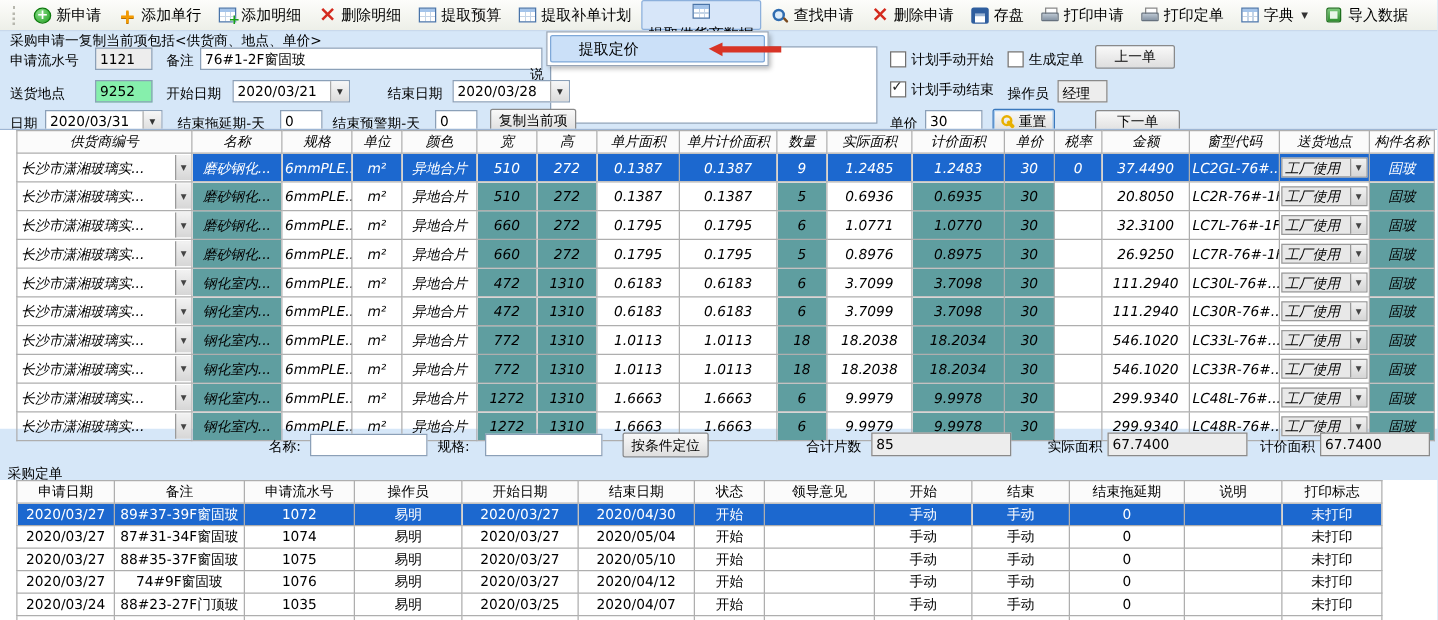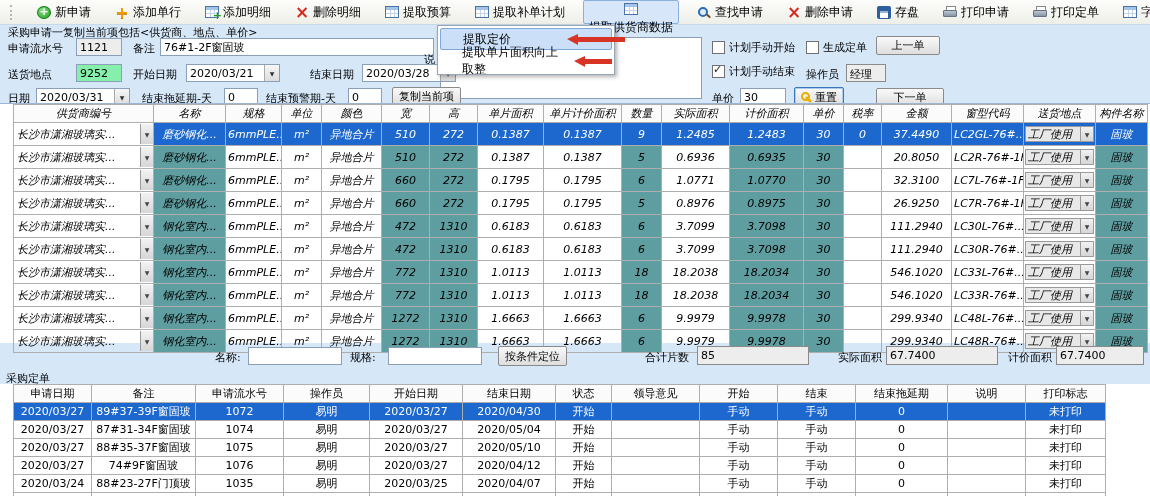--- a/index.html
+++ b/index.html
@@ -9,21 +9,21 @@
     font-family:"DejaVu Sans","Liberation Sans",sans-serif;
     font-size:11px;color:#000;
   }
   .app{position:absolute;inset:0;}
 
   
   .toolbar{
     position:absolute;top:0;left:0;right:0;height:24px;
     background:linear-gradient(#fdfdfb,#edefe8);
     border-bottom:1px solid #c9d9ec;
-    display:flex;align-items:center;padding-left:10px;gap:12px;text-align:center;
+    display:flex;align-items:center;padding-left:10px;gap:2px;text-align:center;
   }
   .toolbar::before{content:"";width:0;height:15px;border-left:2px dotted #b7b7ae;margin-right:7px;}
   .tbtn{display:flex;align-items:center;gap:4px;padding:2px 5px;height:18px;
         border:1px solid transparent;border-radius:2px;font-size:12px;white-space:nowrap;}
   .tbtn.pressed{background:#d7e6f9;border-color:#8cb0dc;flex-direction:column;}
   .dd-caret{font-size:7px;color:#333;margin-left:2px;}
 
   .ic{position:relative;width:14px;height:13px;flex:0 0 auto;display:inline-block;}
   .new-request-icon::before{content:"";position:absolute;inset:0;border-radius:50%;
     background:radial-gradient(circle at 35% 30%,#8ade8a,#1f9e1f);border:1px solid #0e7a0e;box-sizing:border-box;}
@@ -246,24 +246,20 @@
       <span class="wrench-icon"></span>
       <span>重置</span>
     </div>
     <div class="win-btn" style="left:876px;top:64px;width:68px;">下一单</div>
 
     <div class="context-menu" id="context-menu">
         <div class="menu-item hl">
           <span>提取定价</span>
           <span class="red-arrow arrow-overlay"></span>
         </div>
-        <div class="menu-item">
-          <span>提取单片面积向上取整</span>
-          <span class="red-arrow arrow-inline"></span>
-        </div>
       </div>
   </div>
 
   <div class="main-area">
     <table class="grid-table" id="main-table">
         <colgroup>
           <col style="width: 140px;">
           <col style="width: 72px;">
           <col style="width: 56px;">
           <col style="width: 40px;">

